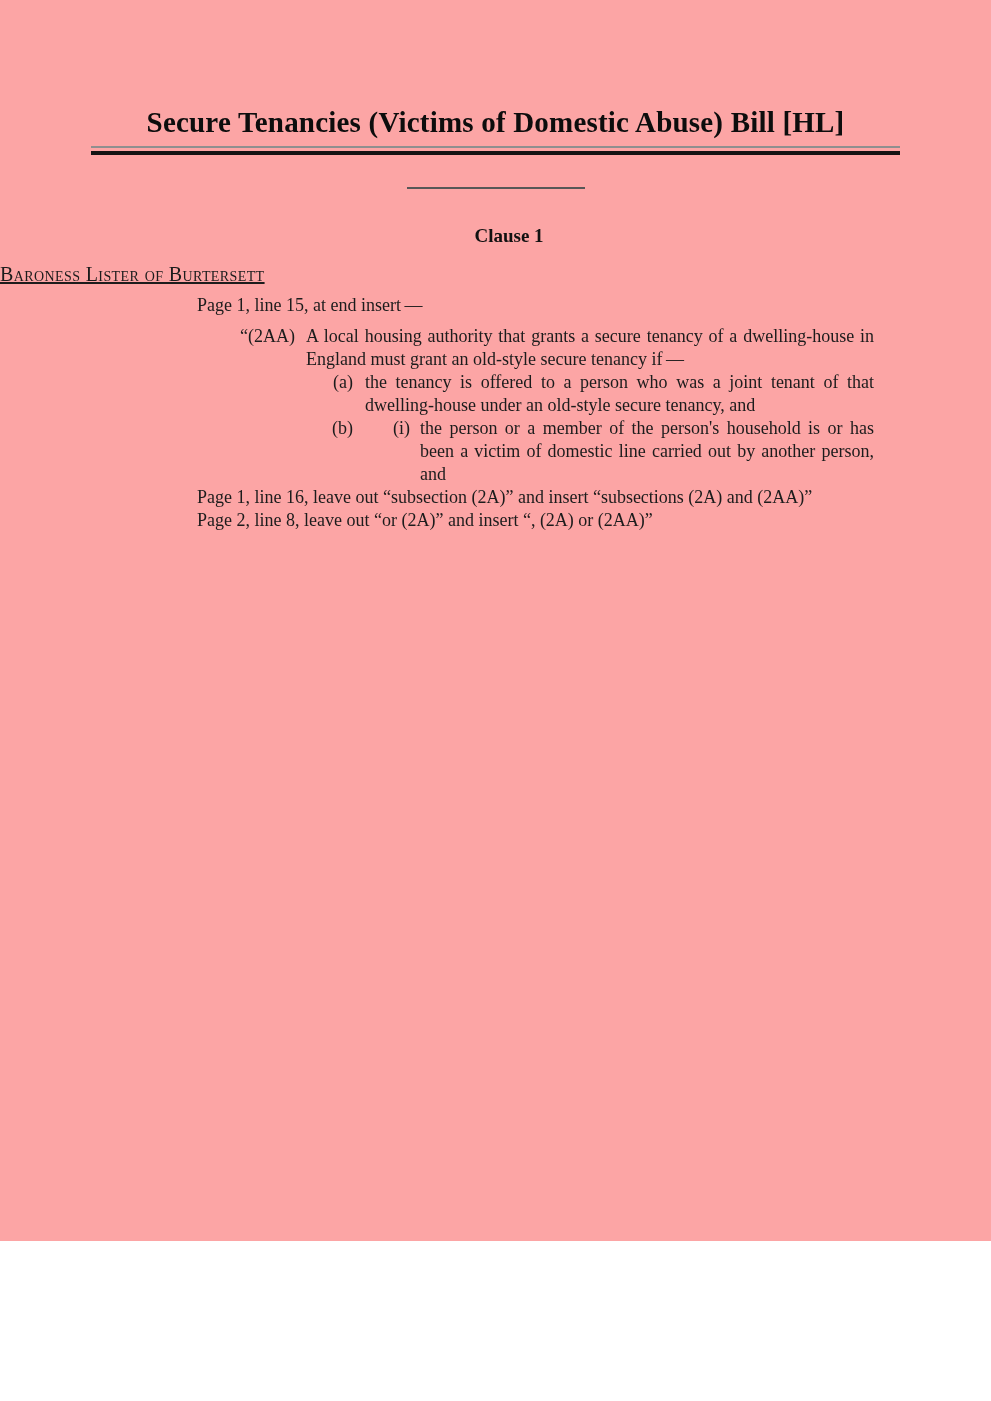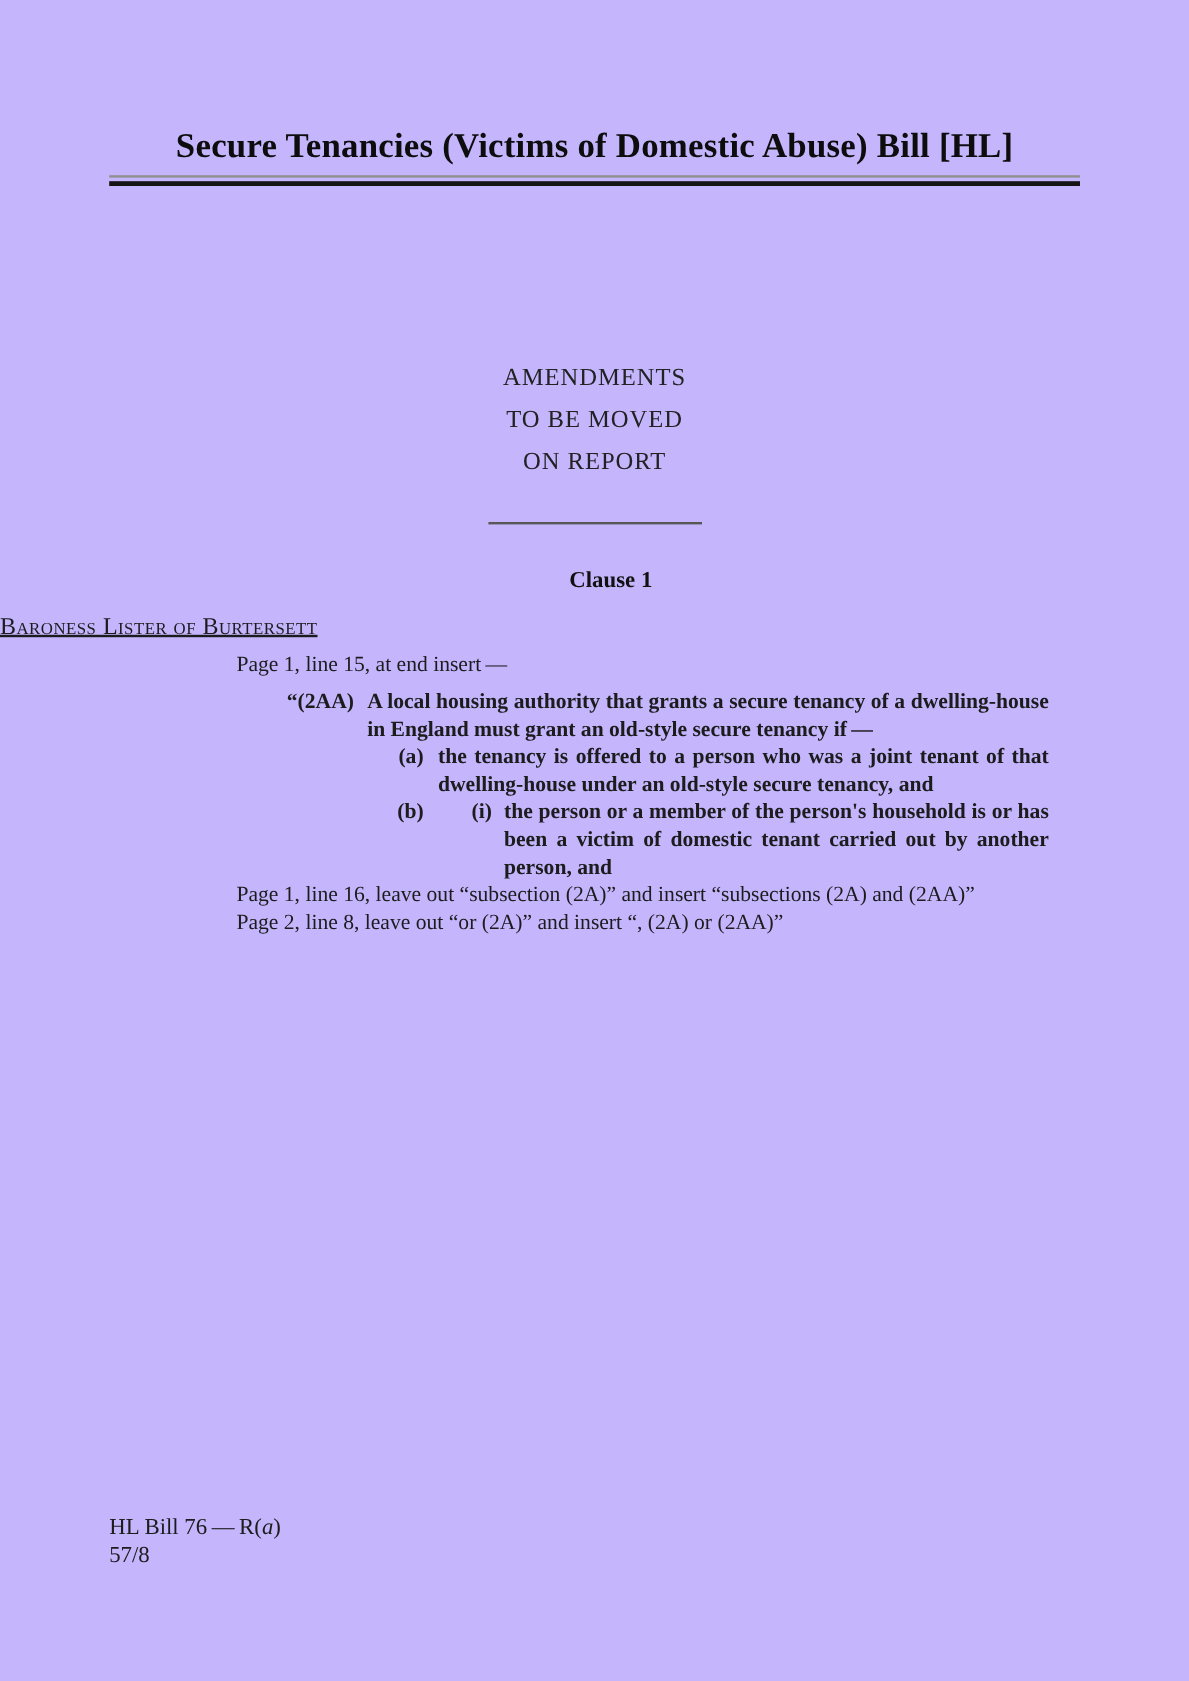--- a/index.html
+++ b/index.html
@@ -1,21 +1,21 @@
 <!DOCTYPE html>
 <html><head>
 <meta charset="utf-8">
 <style>
   html, body { margin: 0; padding: 0; background: #ffffff; }
   .page {
     position: relative;
     width: 991px;
-    height: 1401px;
+    height: 1241px;
     margin: 0 auto;
-    background: #c4b5fd;
+    background: #fca5a5;
     overflow: hidden;
     font-family: "Liberation Serif", "DejaVu Serif", serif;
     color: #1c1c1c;
     box-sizing: border-box;
   }
 
   
   h1.title {
     margin: 102px 91px 0;
     text-align: center;
@@ -68,21 +68,21 @@
 
   
   .body {
     margin: 8px 117px 0 197px;   
     font-size: 18px;
     line-height: 23px;
   }
   .body p { margin: 0; }
   .jt { text-align: justify; }
 
-  .quote-block { margin-top: 8px; font-weight: bold; }
+  .quote-block { margin-top: 8px; }
 
   .row { display: flex; align-items: flex-start; }
   .row .m {
     flex: none;
     box-sizing: border-box;
     text-align: right;
     white-space: nowrap;
   }
   .row .t { flex: 1; min-width: 0; }
 
@@ -111,25 +111,20 @@
 </style>
 </head>
 <body>
 
 <div class="page">
 
   <h1 class="title">Secure Tenancies (Victims of Domestic Abuse) Bill [HL]</h1>
   <div class="rule-thin"></div>
   <div class="rule-thick"></div>
 
-  <div class="amend-heading">
-    <div>AMENDMENTS</div>
-    <div>TO BE MOVED</div>
-    <div>ON REPORT</div>
-  </div>
 
   <div class="short-rule"></div>
 
   <div class="clause-heading">Clause 1</div>
   <div class="mover">Baroness Lister of Burtersett</div>
 
   <div class="body">
 
     <p class="instruction">Page 1, line 15, at end insert —</p>
 
@@ -142,21 +137,21 @@
           <span class="m m-ab">(a)</span>
           <div class="t jt">the tenancy is offered to a person who was a joint tenant of that dwelling-house under an old-style secure tenancy, and</div>
         </div>
 
         <div class="row">
           <span class="m m-ab">(b)</span>
           <div class="t">
 
             <div class="row">
               <span class="m m-sub">(i)</span>
-              <div class="t jt">the person or a member of the person's household is or has been a victim of domestic tenant carried out by another person, and</div>
+              <div class="t jt">the person or a member of the person's household is or has been a victim of domestic line carried out by another person, and</div>
             </div>
 
 
           </div>
         </div>
 
       </div>
     </div>
 
     <p class="instruction amend2">Page 1, line 16, leave out “subsection (2A)” and insert “subsections (2A) and (2AA)”</p>

